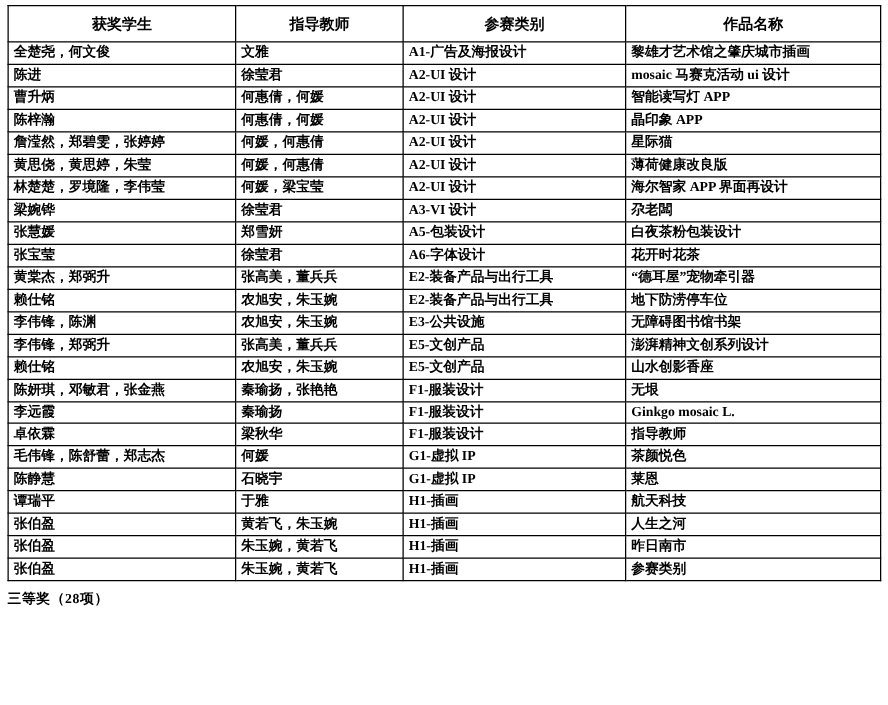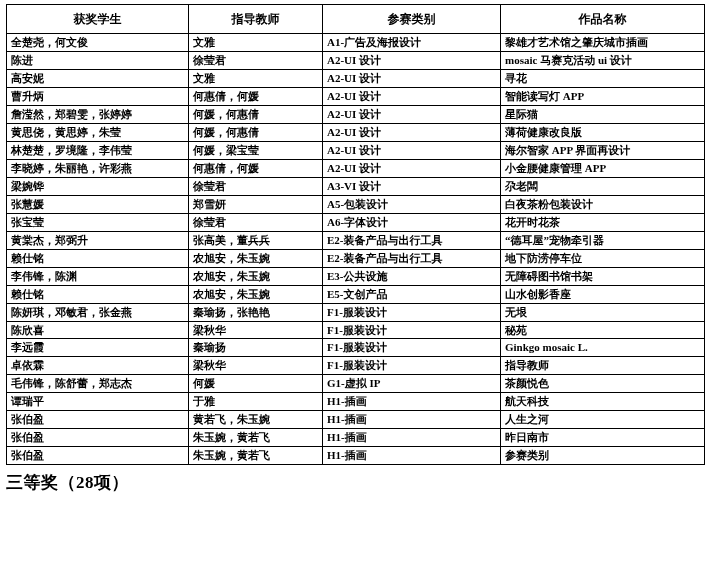--- a/index.html
+++ b/index.html
@@ -49,21 +49,21 @@
   col.c0 { width: 182px; }
   col.c1 { width: 134px; }
   col.c2 { width: 178px; }
   col.c3 { width: 204px; }
   .mono {
     font-family: "DejaVu Sans Mono", "Liberation Mono", monospace;
     font-size: 10px;
   }
   .footer-note {
     margin-top: 6px;
-    font-size: 17px;
+    font-size: 11px;
     font-weight: bold;
     font-family: "Liberation Serif", "DejaVu Serif", serif;
     letter-spacing: 0.5px;
   }
 </style>
 </head>
 <body>
 
 <div class="page">
 
@@ -89,54 +89,48 @@
         <td>A1-广告及海报设计</td>
         <td>黎雄才艺术馆之肇庆城市插画</td>
       </tr>
       <tr>
         <td>陈进</td>
         <td>徐莹君</td>
         <td>A2-UI 设计</td>
         <td class="mono">mosaic 马赛克活动 ui 设计</td>
       </tr>
       <tr>
-        <td>高安妮</td>
-        <td>文雅</td>
-        <td>A2-UI 设计</td>
-        <td>寻花</td>
-      </tr>
-      <tr>
         <td>曹升炳</td>
         <td>何惠倩，何媛</td>
         <td>A2-UI 设计</td>
         <td>智能读写灯 APP</td>
       </tr>
       <tr>
+        <td>陈梓瀚</td>
+        <td>何惠倩，何媛</td>
+        <td>A2-UI 设计</td>
+        <td>晶印象 APP</td>
+      </tr>
+      <tr>
         <td>詹滢然，郑碧雯，张婷婷</td>
         <td>何媛，何惠倩</td>
         <td>A2-UI 设计</td>
         <td>星际猫</td>
       </tr>
       <tr>
         <td>黄思侥，黄思婷，朱莹</td>
         <td>何媛，何惠倩</td>
         <td>A2-UI 设计</td>
         <td>薄荷健康改良版</td>
       </tr>
       <tr>
         <td>林楚楚，罗境隆，李伟莹</td>
         <td>何媛，梁宝莹</td>
         <td>A2-UI 设计</td>
         <td>海尔智家 APP 界面再设计</td>
-      </tr>
-      <tr>
-        <td>李晓婷，朱丽艳，许彩燕</td>
-        <td>何惠倩，何媛</td>
-        <td>A2-UI 设计</td>
-        <td>小金腰健康管理 APP</td>
       </tr>
       <tr>
         <td>梁婉铧</td>
         <td>徐莹君</td>
         <td>A3-VI 设计</td>
         <td>尕老闆</td>
       </tr>
       <tr>
         <td>张慧媛</td>
         <td>郑雪妍</td>
@@ -161,56 +155,62 @@
         <td>E2-装备产品与出行工具</td>
         <td>地下防涝停车位</td>
       </tr>
       <tr>
         <td>李伟锋，陈渊</td>
         <td>农旭安，朱玉婉</td>
         <td>E3-公共设施</td>
         <td>无障碍图书馆书架</td>
       </tr>
       <tr>
+        <td>李伟锋，郑弼升</td>
+        <td>张高美，董兵兵</td>
+        <td>E5-文创产品</td>
+        <td>澎湃精神文创系列设计</td>
+      </tr>
+      <tr>
         <td>赖仕铭</td>
         <td>农旭安，朱玉婉</td>
         <td>E5-文创产品</td>
         <td>山水创影香座</td>
       </tr>
       <tr>
         <td>陈妍琪，邓敏君，张金燕</td>
         <td>秦瑜扬，张艳艳</td>
         <td>F1-服装设计</td>
         <td>无垠</td>
       </tr>
       <tr>
-        <td>陈欣喜</td>
-        <td>梁秋华</td>
-        <td>F1-服装设计</td>
-        <td>秘苑</td>
-      </tr>
-      <tr>
         <td>李远霞</td>
         <td>秦瑜扬</td>
         <td>F1-服装设计</td>
         <td class="mono">Ginkgo mosaic L.</td>
       </tr>
       <tr>
         <td>卓依霖</td>
         <td>梁秋华</td>
         <td>F1-服装设计</td>
         <td>指导教师</td>
       </tr>
       <tr>
         <td>毛伟锋，陈舒蕾，郑志杰</td>
         <td>何媛</td>
         <td>G1-虚拟 IP</td>
         <td>茶颜悦色</td>
       </tr>
       <tr>
+        <td>陈静慧</td>
+        <td>石晓宇</td>
+        <td>G1-虚拟 IP</td>
+        <td>莱恩</td>
+      </tr>
+      <tr>
         <td>谭瑞平</td>
         <td>于雅</td>
         <td>H1-插画</td>
         <td>航天科技</td>
       </tr>
       <tr>
         <td>张伯盈</td>
         <td>黄若飞，朱玉婉</td>
         <td>H1-插画</td>
         <td>人生之河</td>

